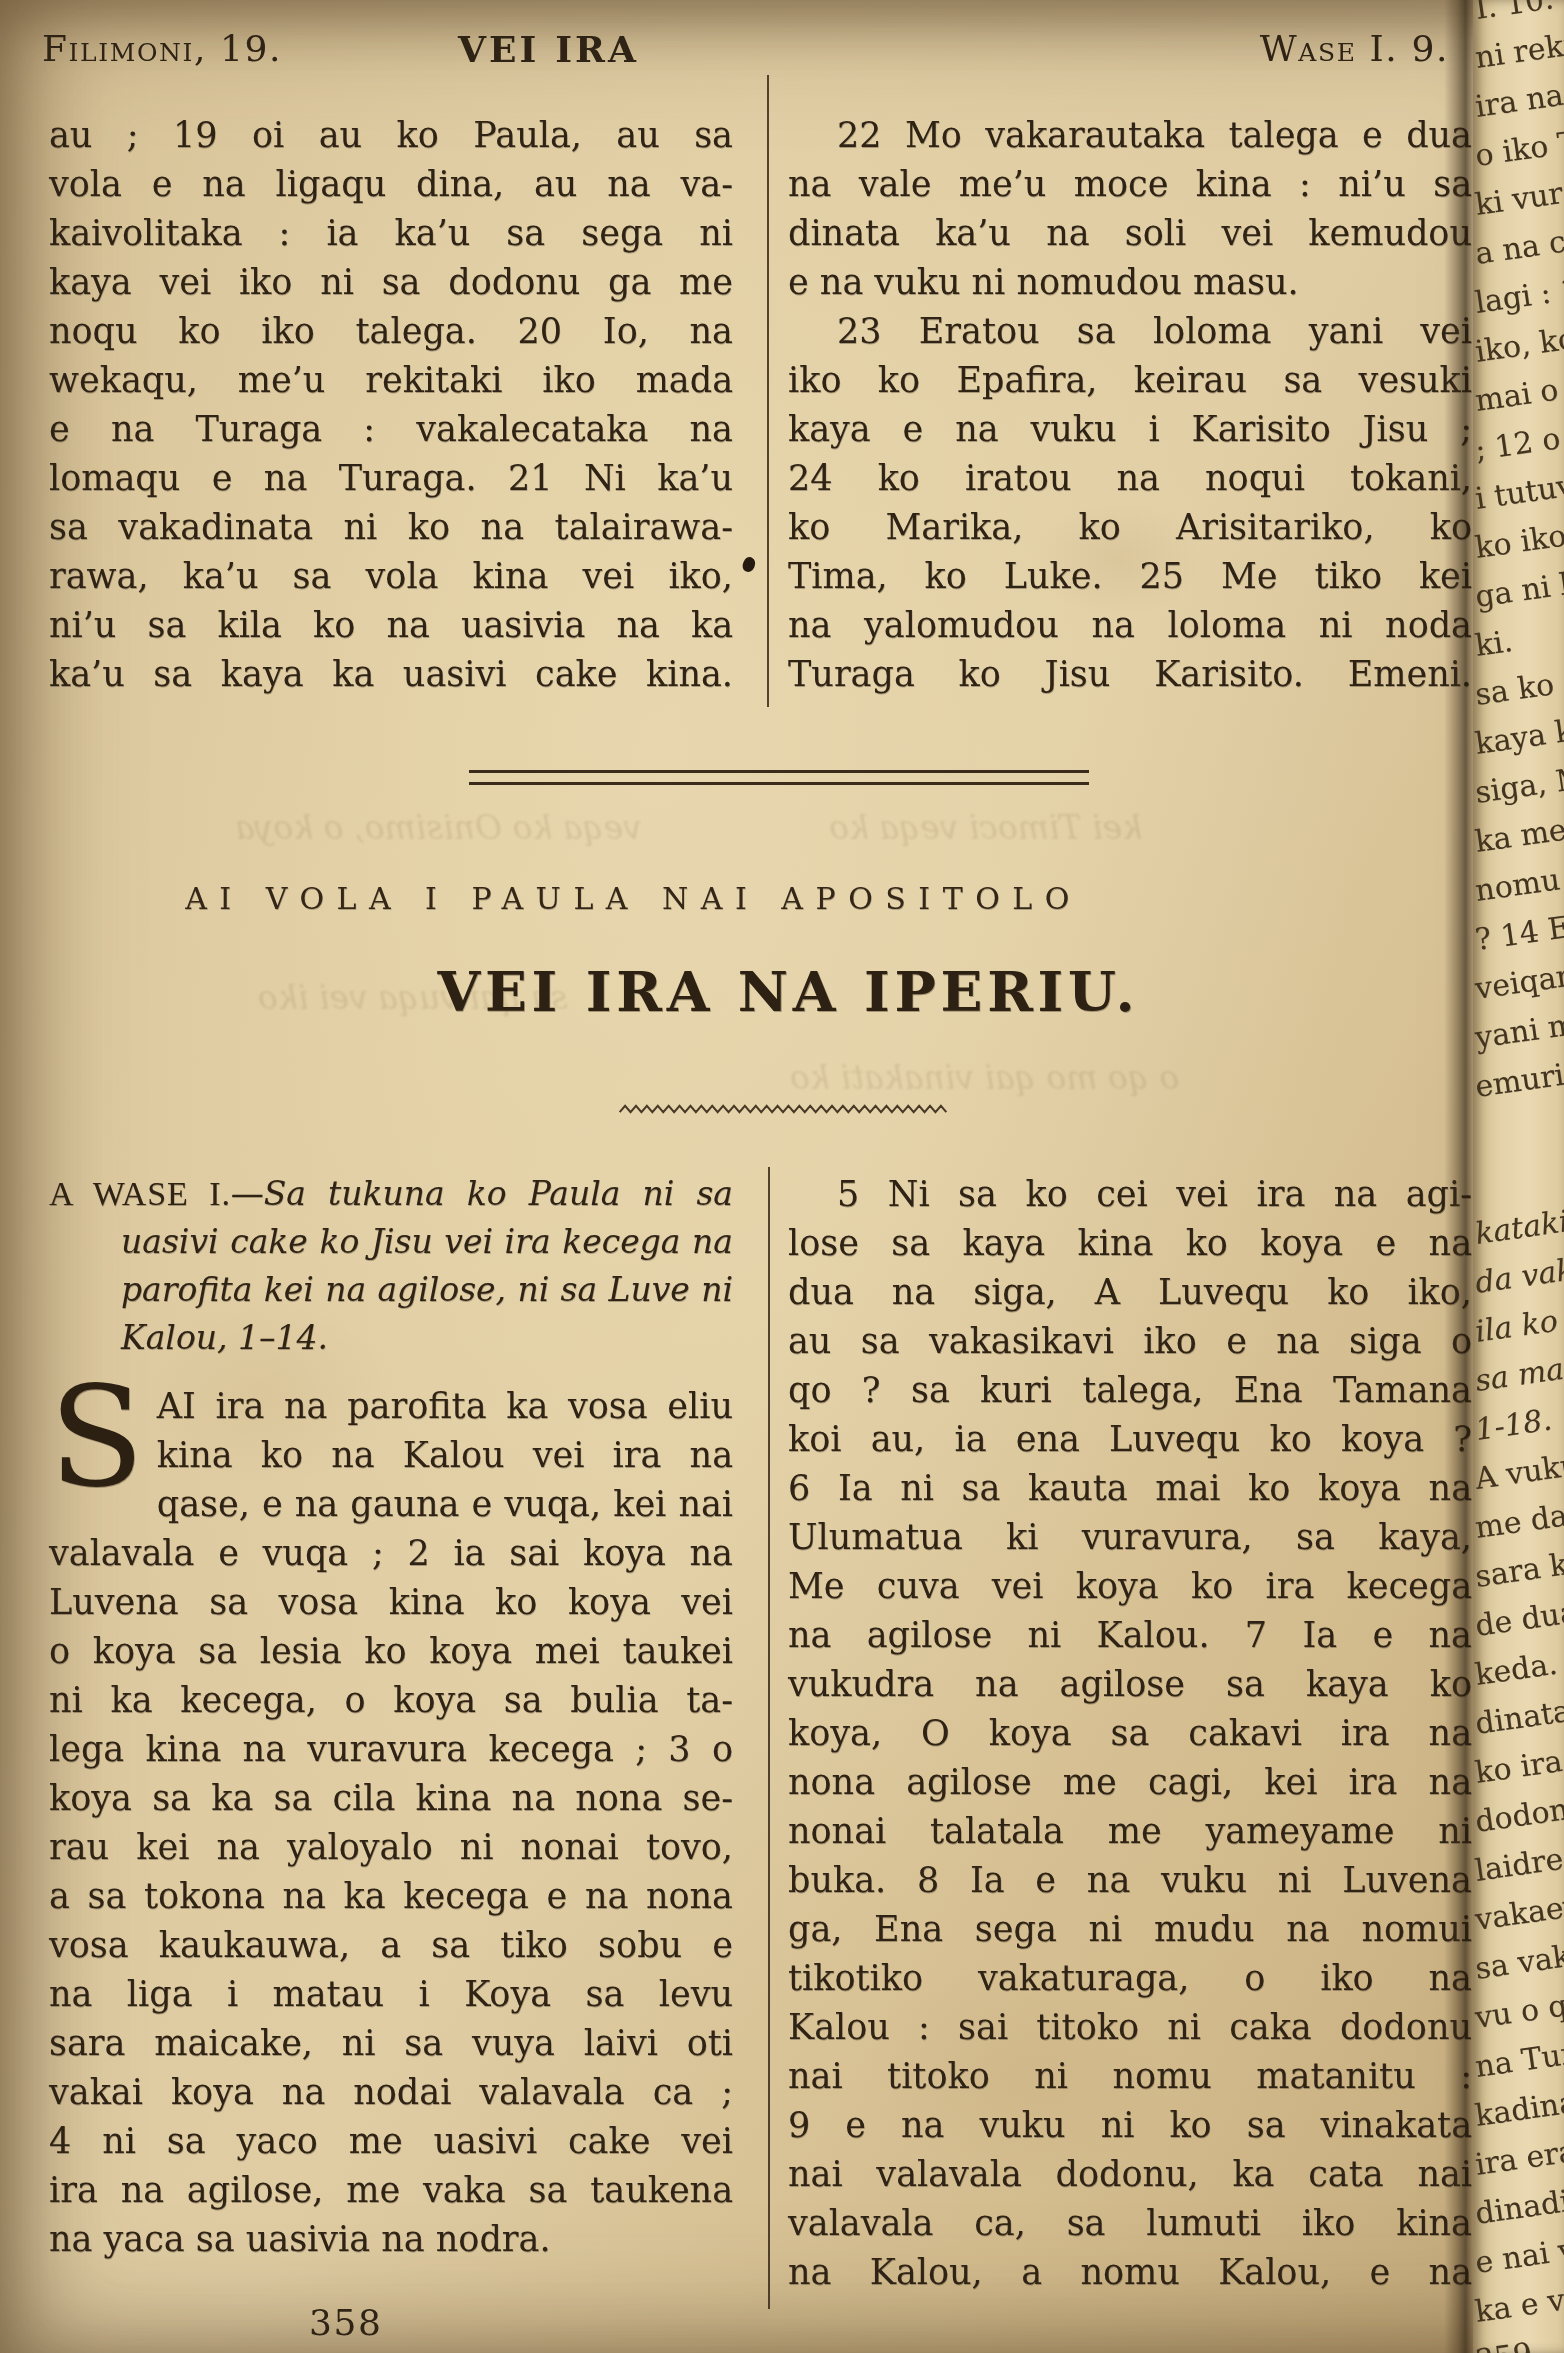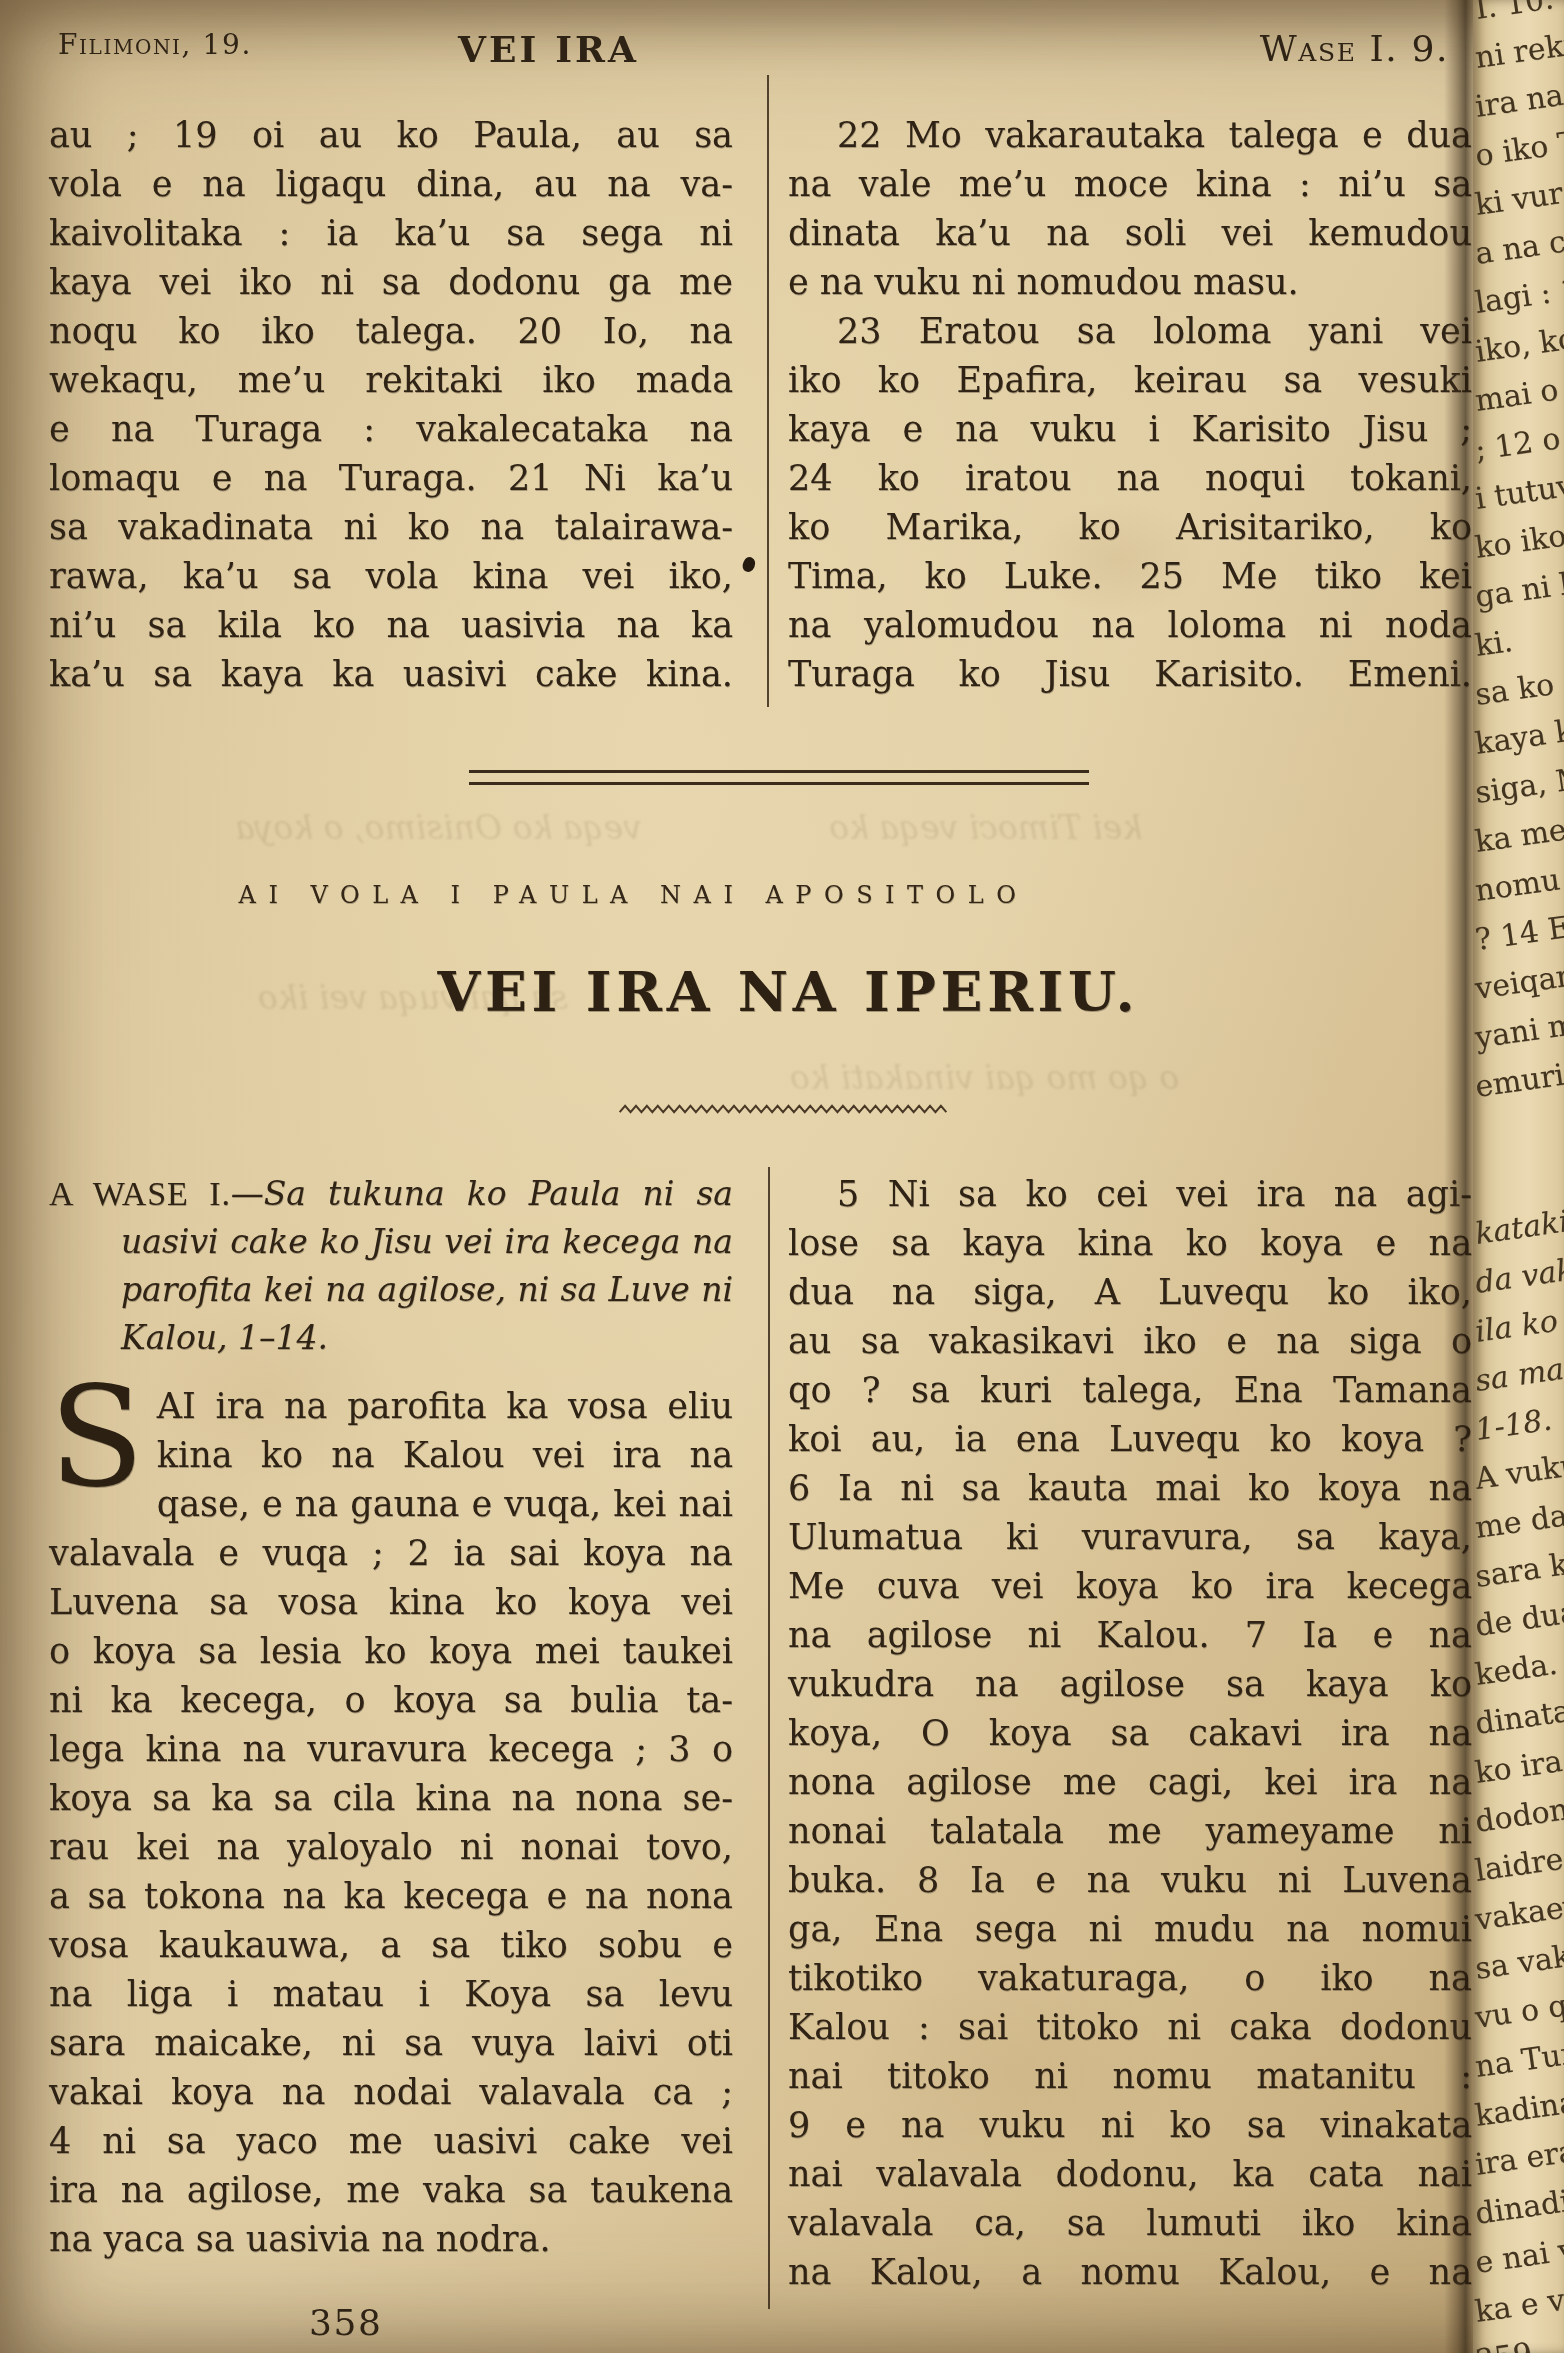--- a/index.html
+++ b/index.html
@@ -11,21 +11,21 @@
       linear-gradient(118deg, #d6c196 0%, #ddc99f 30%, #e0cda4 52%, #d3bc8e 78%, #c3a97a 100%);
   }
   .page::before{ content:""; position:absolute; inset:0; pointer-events:none;
     box-shadow: inset 0 0 125px rgba(74,52,24,.5), inset 0 20.3px 47px rgba(74,52,24,.28),
                 inset 31px 0 70px rgba(74,52,24,.22);
   }
   .stain{position:absolute; border-radius:50%; pointer-events:none;}
 
   
   .hdr{position:absolute; top:28px; left:0; right:0; height:55px;}
-  .hdr .hl{position:absolute; left:58px; font-variant:small-caps; font-size:28px; letter-spacing:1.6px;text-align:center;}
+  .hdr .hl{position:absolute; left:42px; font-variant:small-caps; font-size:36px; letter-spacing:1.6px;text-align:center;}
   .hdr .hc{position:absolute; left:458px; font-weight:bold; font-size:36px; letter-spacing:3.1px;}
   .hdr .hr{position:absolute; right:116px; font-variant:small-caps; font-size:36px; letter-spacing:1.6px;}
 
   
   .cols{position:absolute; left:49px; width:1423px; display:flex; gap:55px;}
   .cols .col{width:684px;}
   .line{
     font-size:35px; line-height:49px; white-space:normal;
     text-align:justify; text-align-last:justify;
     text-shadow:0.5px 0.5px 0 rgba(47,35,21,.32);
@@ -36,21 +36,21 @@
   .cols.top .col.right .line:nth-child(4){text-align-last:left;}
 
   .vrule{position:absolute; width:2.3px; background:rgba(56,41,23,.85);}
   .vrule.top{left:767px; top:75px; height:632px;}
   .vrule.bot{left:768px; top:1167px; height:1142px;}
 
   
   .double-rule{position:absolute; top:770px; left:469px; width:620px; height:8.6px;
     border-top:3.9px solid #3a2b1a; border-bottom:3.1px solid #3a2b1a;}
   .pretitle{position:absolute; top:881px; left:0; width:1267px; text-align:center;
-    font-size:24px; letter-spacing:12.5px; color:#342718; text-shadow:0.5px 0.5px 0 rgba(47,35,21,.3);}
+    font-size:30px; letter-spacing:12.5px; color:#342718; text-shadow:0.5px 0.5px 0 rgba(47,35,21,.3);}
   .booktitle{position:absolute; top:959px; left:0; width:1565px; text-align:center;
     font-size:55px; font-weight:bold; letter-spacing:4.7px; color:#2d2113;
     text-shadow:0.8px 0.8px 0 rgba(45,33,19,.35);padding-left:6px;}
   .wavy{position:absolute; top:1102px; left:617px;}
 
   
   .cols.bottom{top:1170px;}
   .summary .line{font-size:33px; line-height:48px; font-style:italic;}
   .summary .lead{font-style:normal; font-size:34px; letter-spacing:0.8px;font-family:Liberation Serif, serif;}
   .summary .slines .line{padding-left:72px;}

